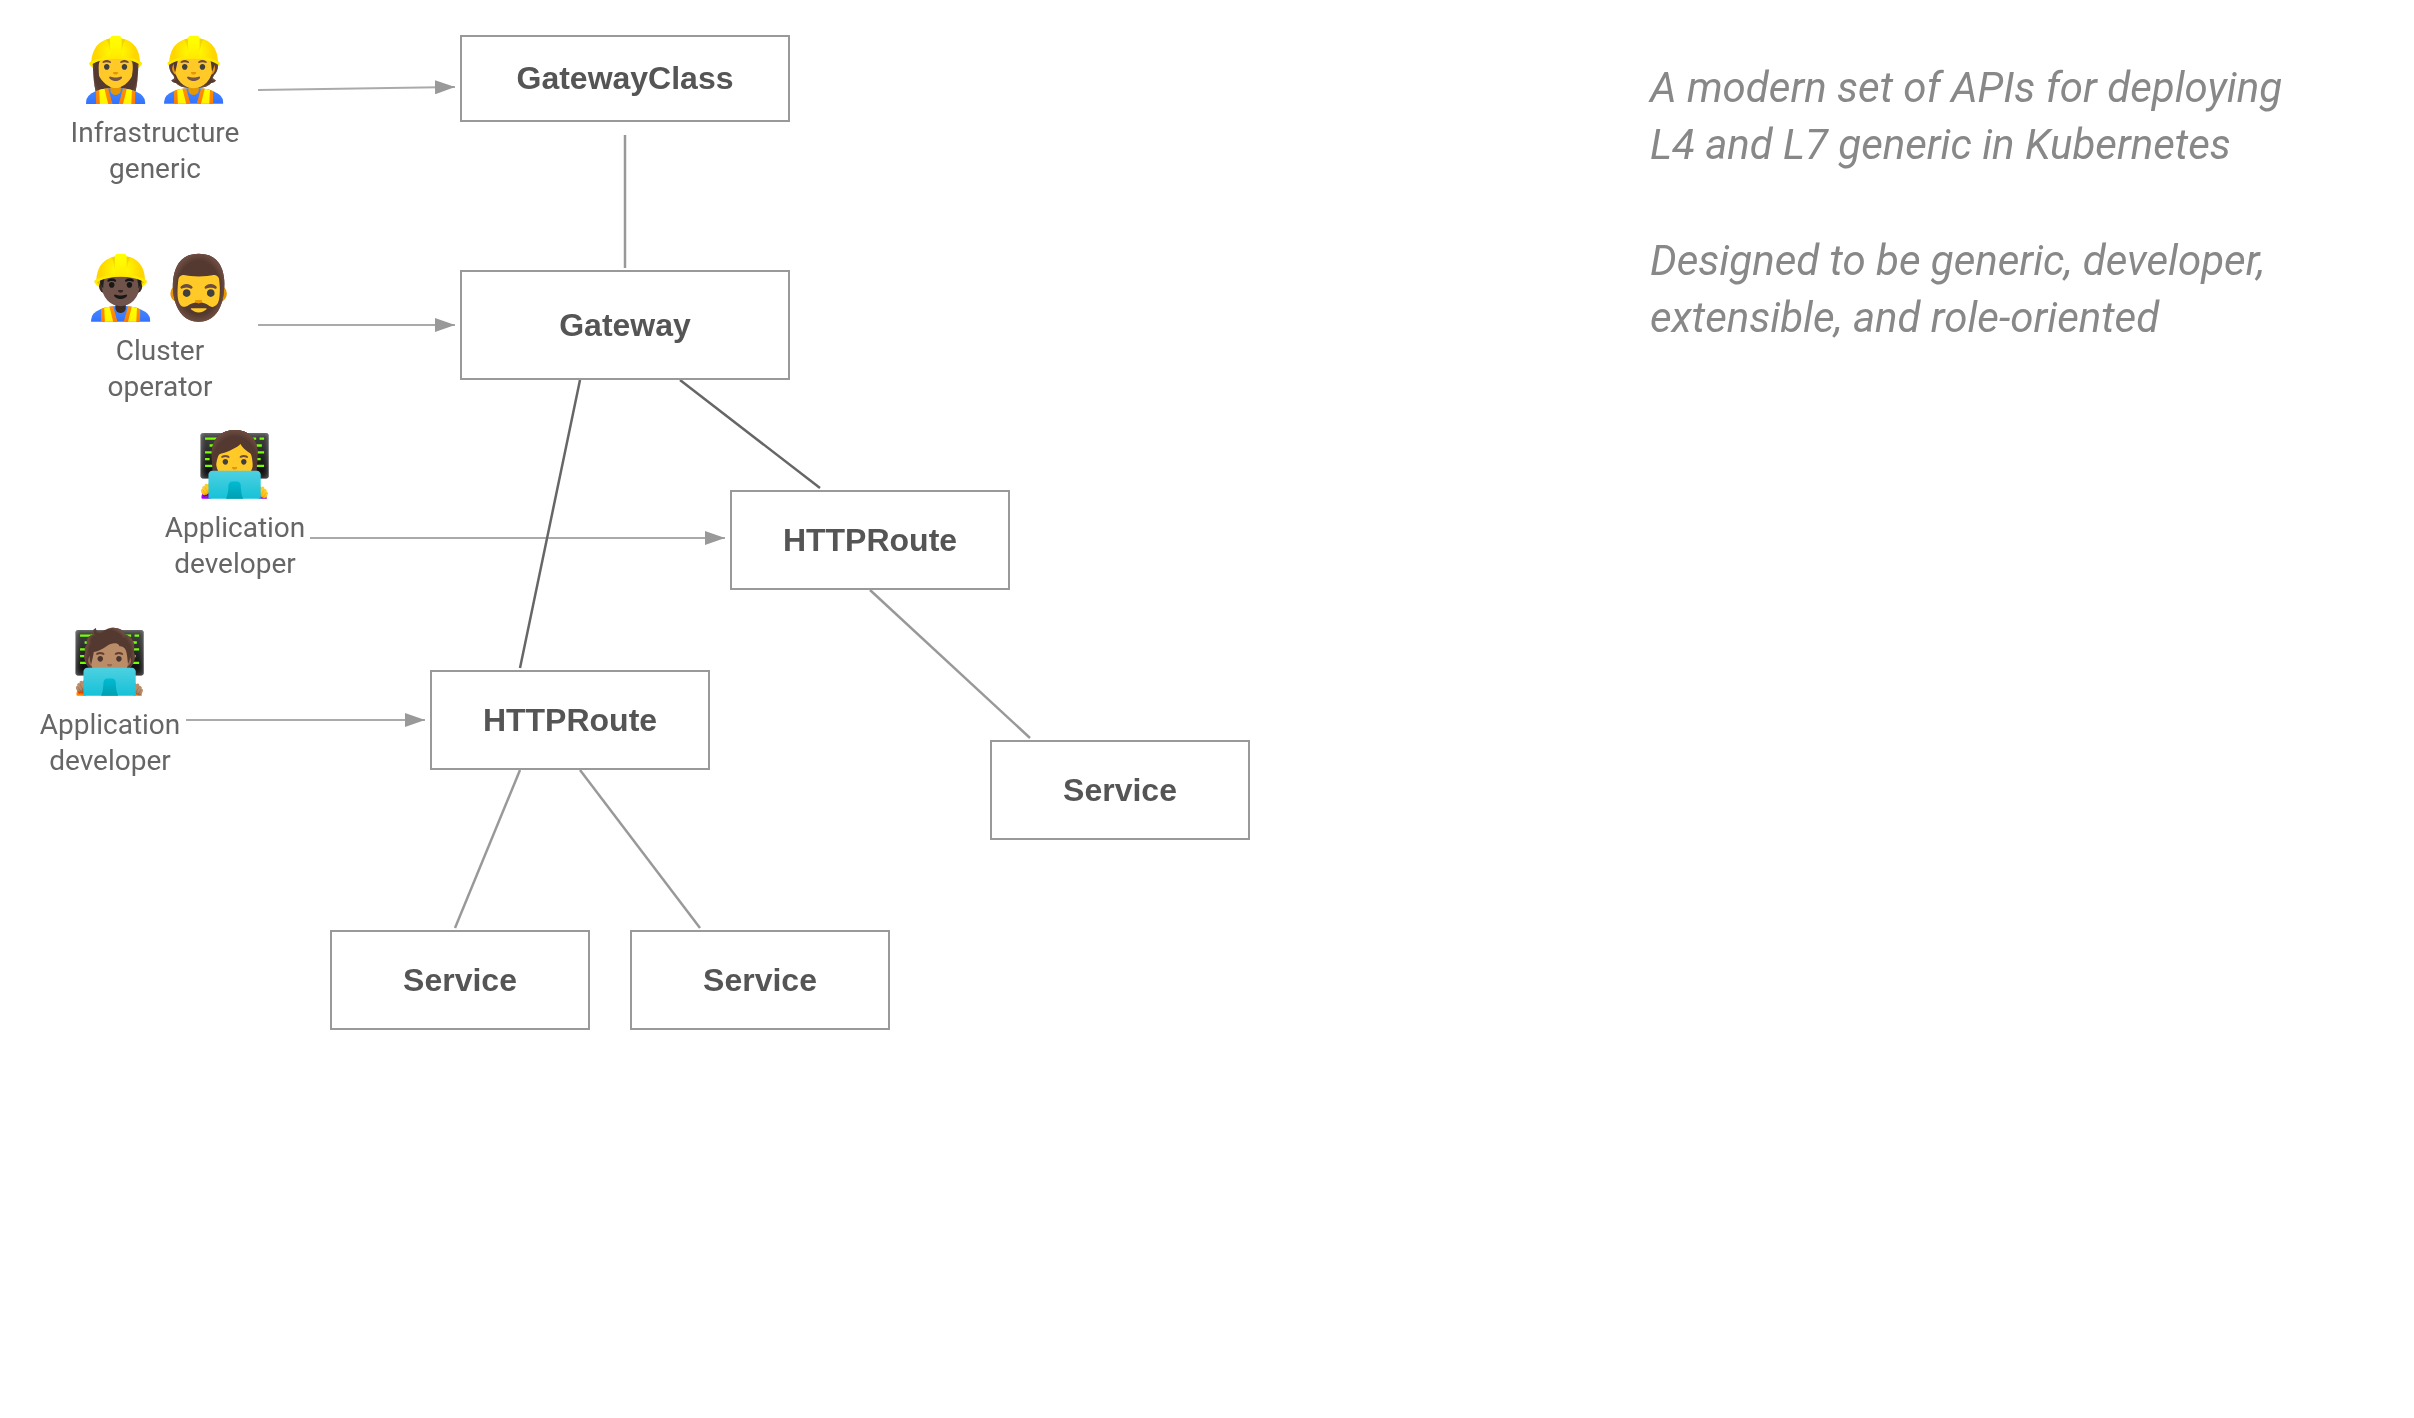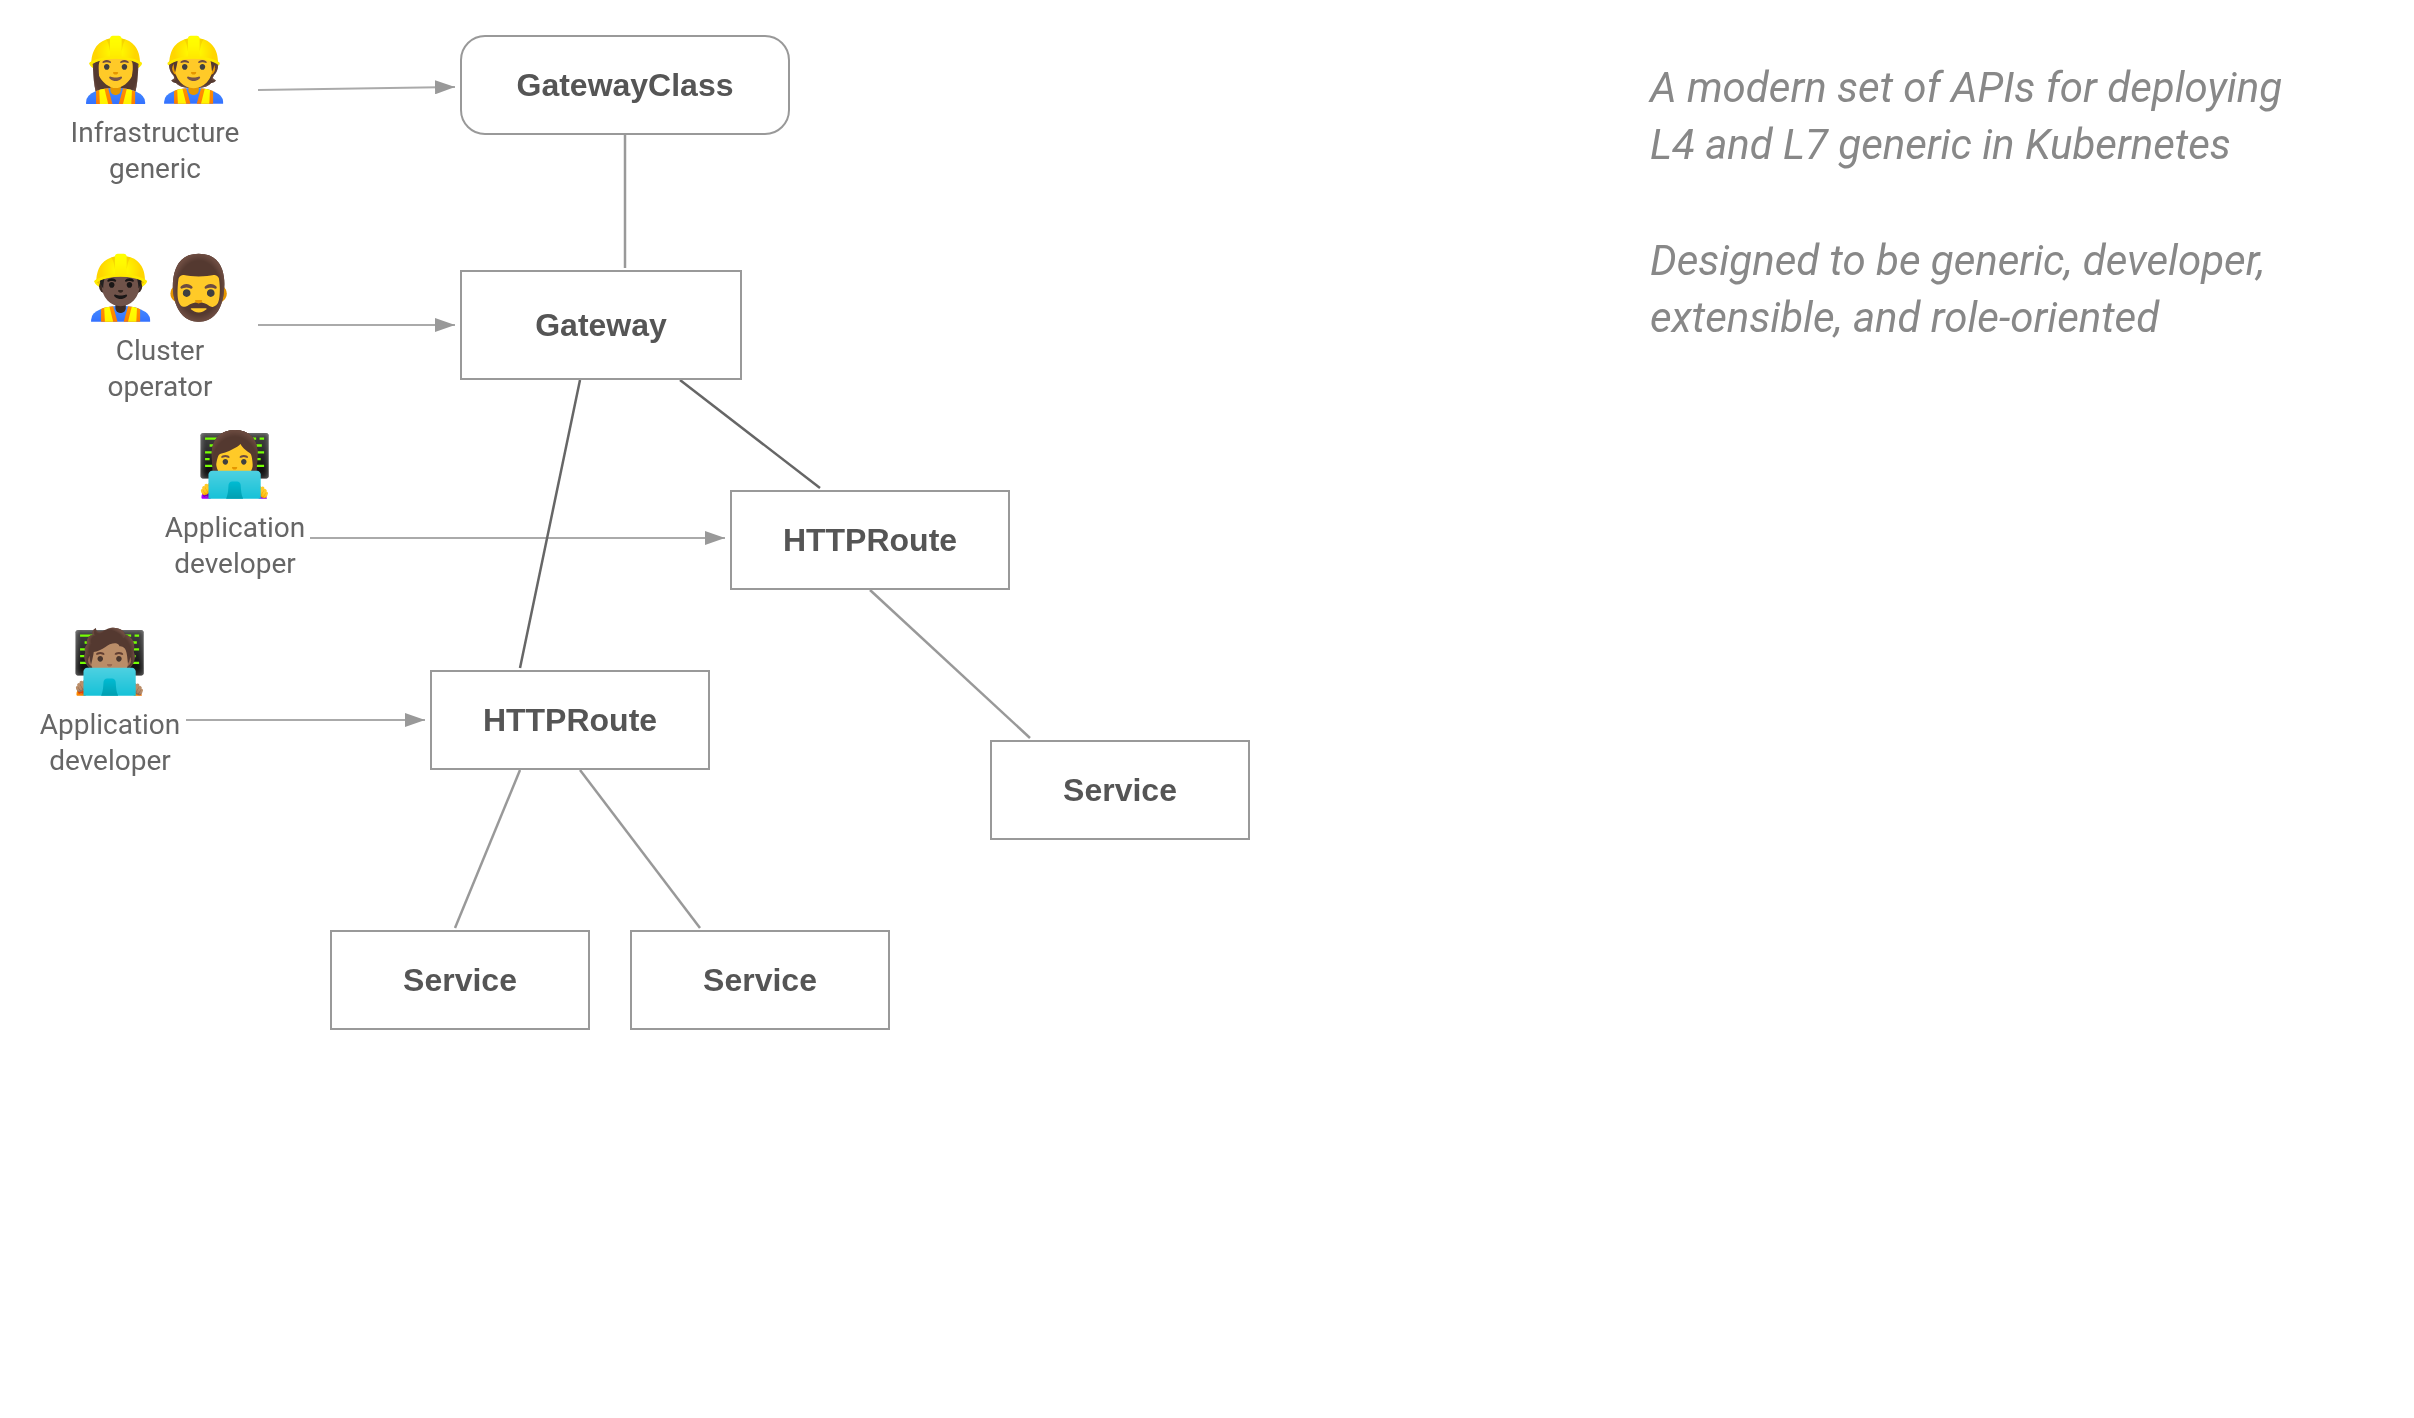--- a/index.html
+++ b/index.html
@@ -100,25 +100,25 @@
 
     <line x1="580" y1="380" x2="520" y2="668" stroke="#666666" stroke-width="2.5"></line>
 
     <line x1="870" y1="590" x2="1030" y2="738" stroke="#999999" stroke-width="2.5"></line>
 
     <line x1="520" y1="770" x2="455" y2="928" stroke="#999999" stroke-width="2.5"></line>
 
     <line x1="580" y1="770" x2="700" y2="928" stroke="#999999" stroke-width="2.5"></line>
   </svg>
 
-  <div class="box" style="left:460px; top:35px; width:330px; height:100px;border-radius:25px;">
+  <div class="box" style="left:460px; top:35px; width:330px; height:87px;">
     <span>GatewayClass</span>
   </div>
 
-  <div class="box" style="left:460px; top:270px; width:282px; height:110px;align-items:center;">
+  <div class="box" style="left:460px; top:270px; width:330px; height:110px;align-items:center;">
     <span>Gateway</span>
   </div>
 
   <div class="box" style="left:730px; top:490px; width:280px; height:100px;">
     <span>HTTPRoute</span>
   </div>
 
   <div class="box" style="left:430px; top:670px; width:280px; height:100px;">
     <span>HTTPRoute</span>
   </div>

